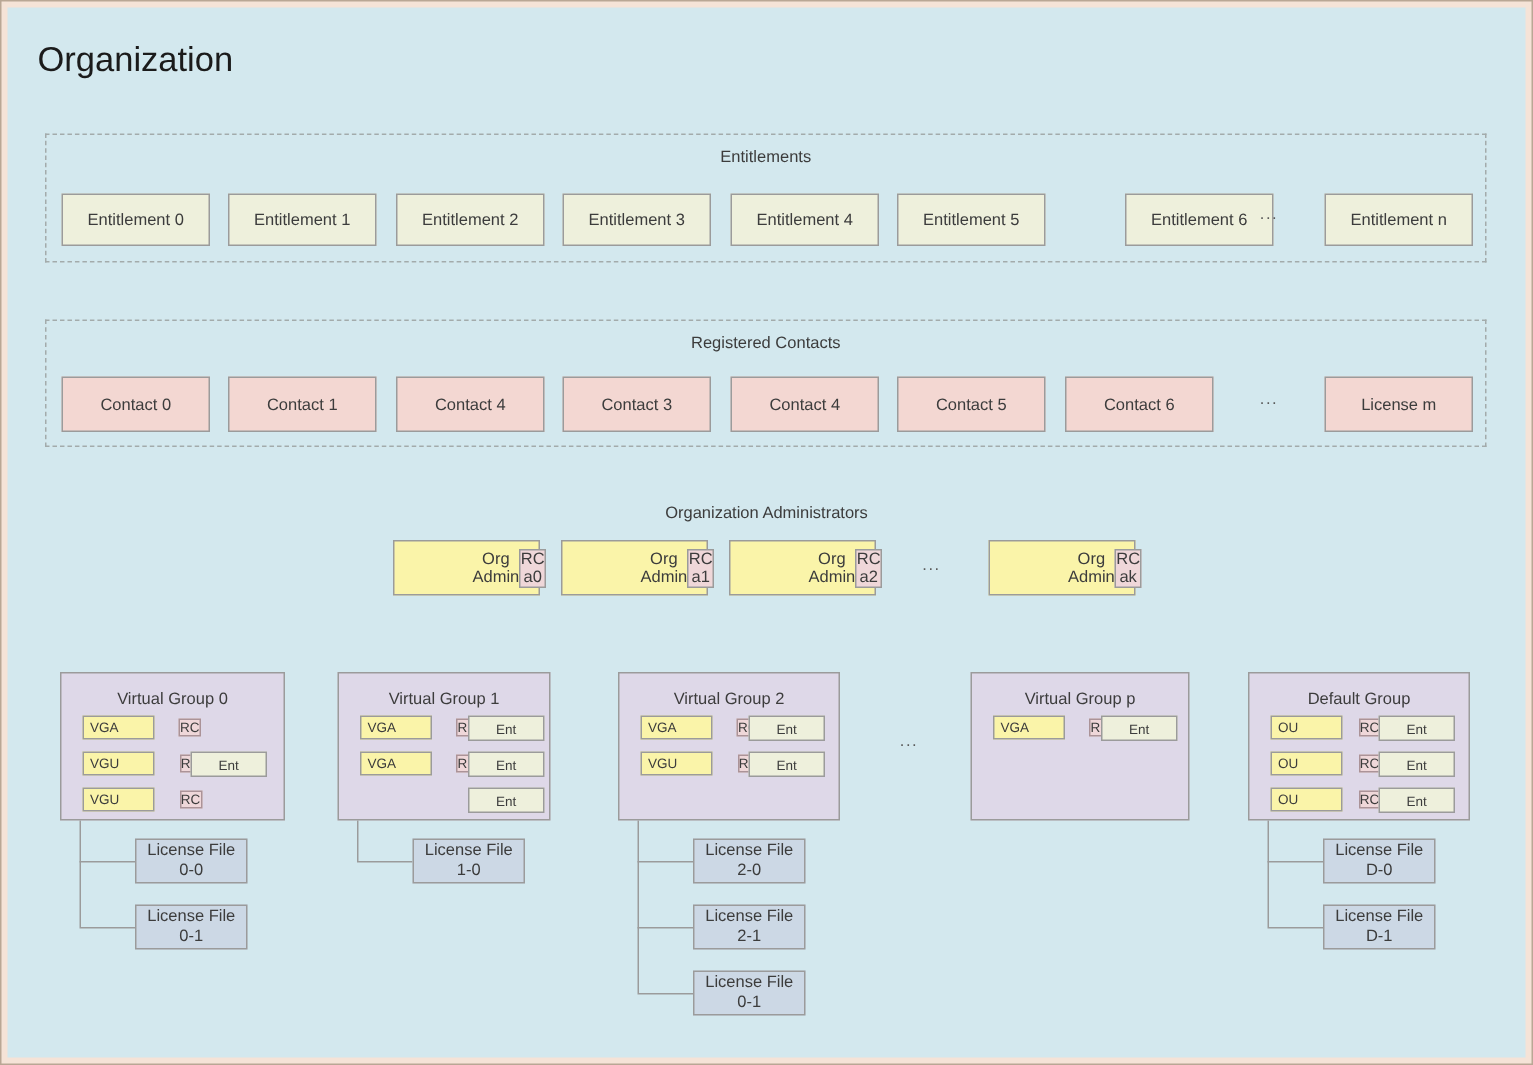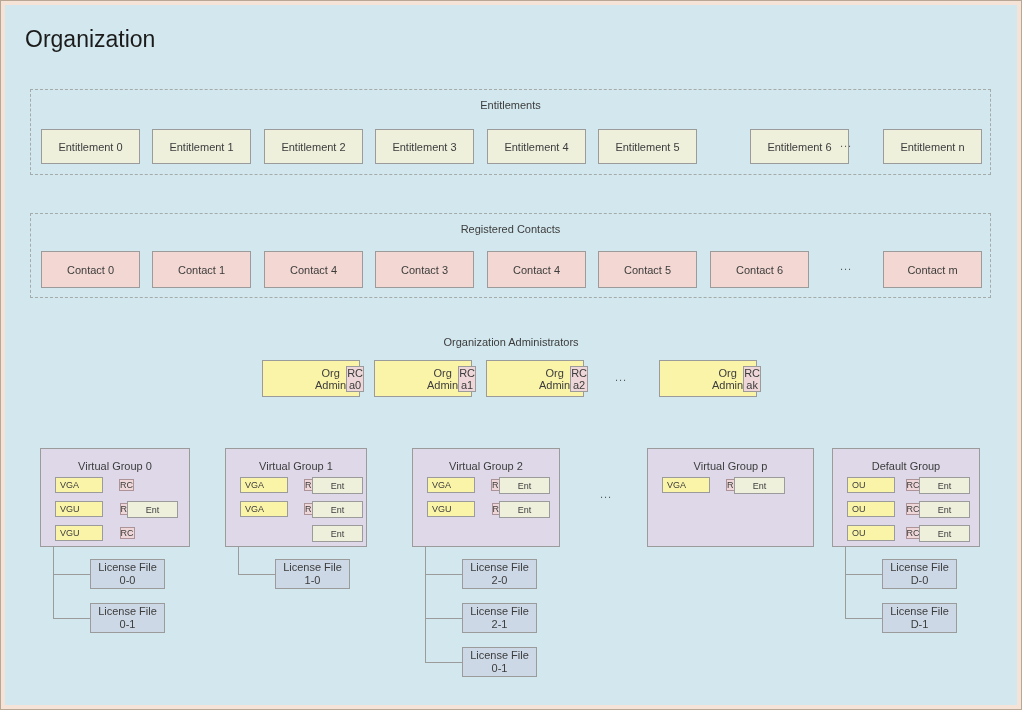--- a/index.html
+++ b/index.html
@@ -72,21 +72,21 @@
     <div class="dashed" id="contacts-section">
       <div class="section-label">Registered Contacts</div>
     <div class="box contact-box" style="left: 10px;">Contact 0</div>
         <div class="box contact-box" style="left: 121px;">Contact 1</div>
         <div class="box contact-box" style="left: 233px;">Contact 4</div>
         <div class="box contact-box" style="left: 344px;">Contact 3</div>
         <div class="box contact-box" style="left: 456px; text-align: center;">Contact 4</div>
         <div class="box contact-box" style="left: 567px;">Contact 5</div>
         <div class="box contact-box" style="left: 679px;">Contact 6</div>
         <div class="ellipsis" style="left: 815px; top: 46px;">...</div>
-        <div class="box contact-box" style="left: 852px;">Contact m</div>
+        <div class="box contact-box" style="left: 852px;">License m</div>
       </div>
 
     <div class="admins-label">Organization Administrators</div>
 
     <div id="admins-layer">
         <div class="box admin-box" style="left: 257px; top: 355px;">
           <div class="admin-name">Org Admin</div>
           <div class="admin-rc">RC a0</div>
         </div>
         <div class="box admin-box" style="left: 369px; top: 355px;">
@@ -173,21 +173,21 @@
         <div class="hline" style="left: 420px; top: 613px; width: 37px;"></div>
         <div class="license" style="left: 457px; top: 598px;">
           <div>License File</div>
           <div>2-1</div>
         </div>
         <div class="hline" style="left: 420px; top: 657px; width: 37px;"></div>
         <div class="license" style="left: 457px; top: 642px;">
           <div>License File</div>
           <div>0-1</div>
         </div>
-        <div class="group" style="left: 642px; width: 167px;">
+        <div class="group" style="left: 642px; width: 146px;">
           <div class="group-title">Virtual Group p</div>
           <div class="member" style="top: 28px;">
             <div>VGA</div>
             <div class="member-rc">RC</div>
           </div>
           <div class="ent-small" style="top: 28px;">Ent</div>
         </div>
         <div class="group" style="left: 827px; width: 148px;">
           <div class="group-title">Default Group</div>
           <div class="member" style="top: 28px;">

